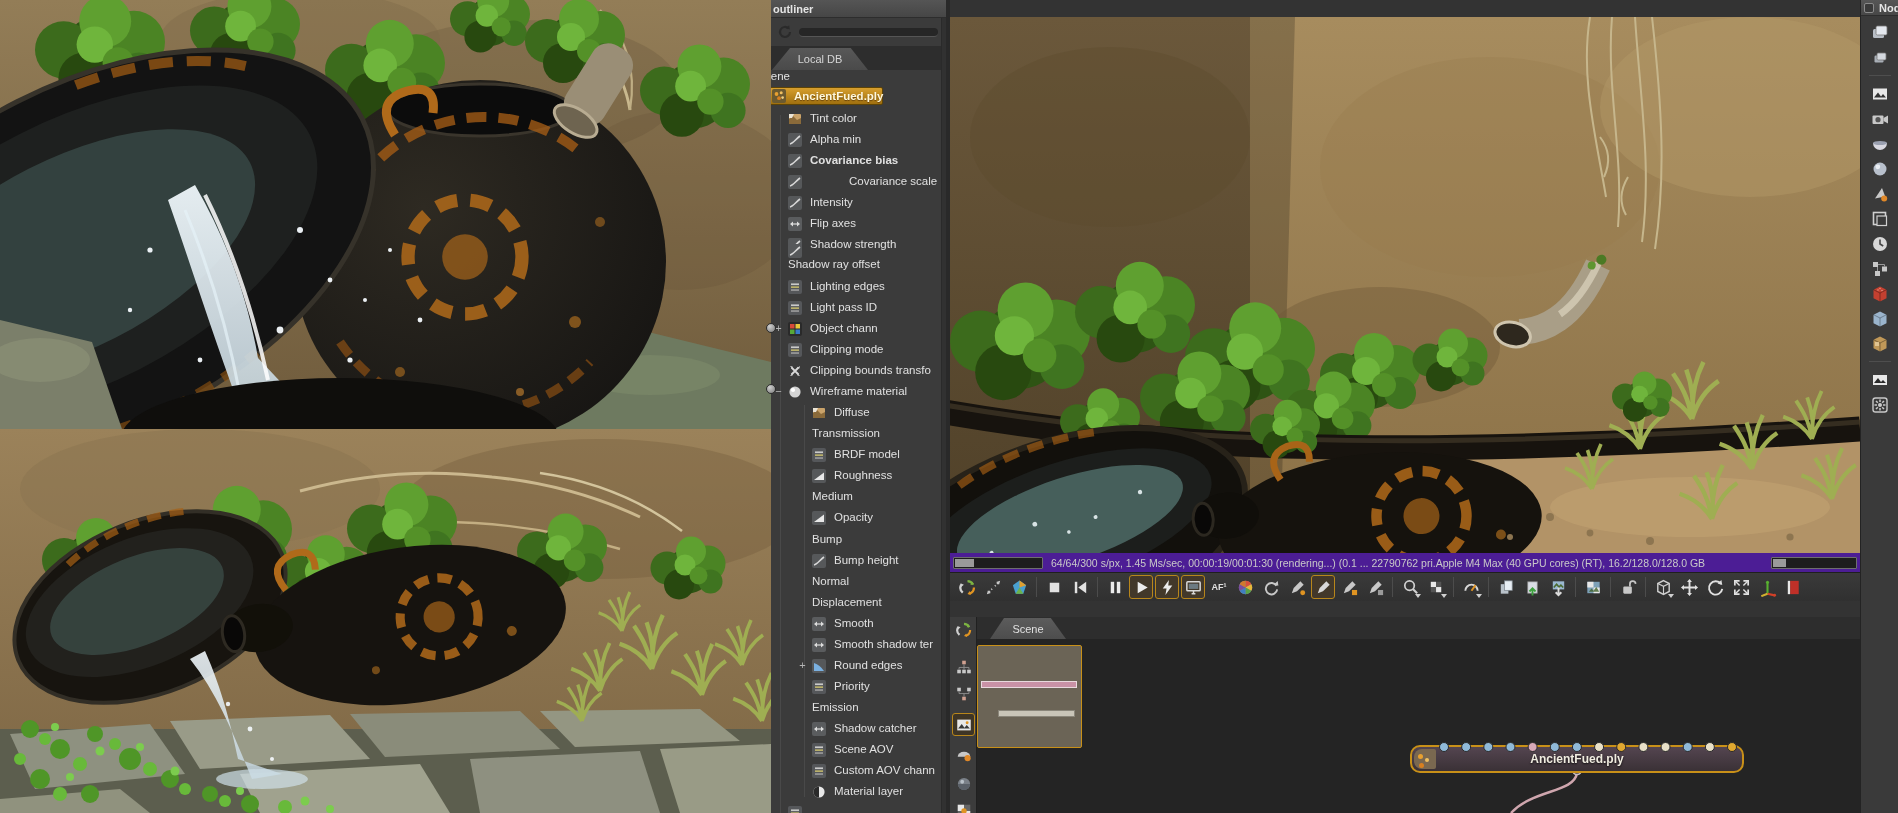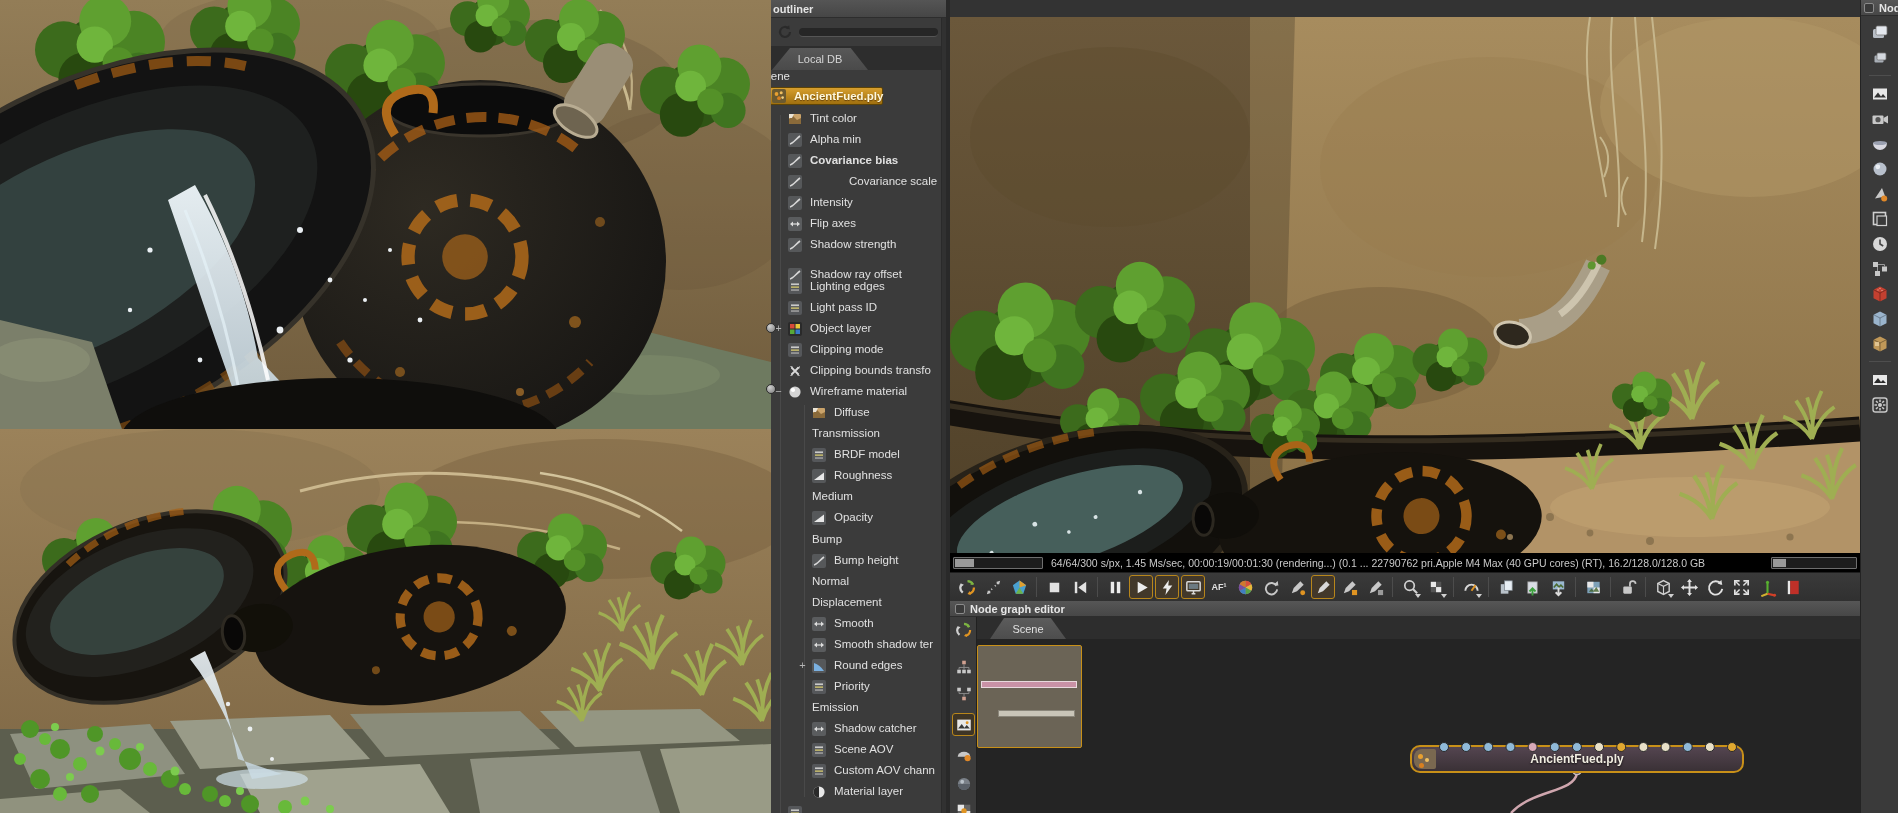--- a/index.html
+++ b/index.html
@@ -48,21 +48,21 @@
   .tlabel{white-space:nowrap;font-size:11.5px;}
   .guide{position:absolute;width:1px;background:#606060;opacity:.4;}
   .out-scroll{position:absolute;right:0;top:18px;bottom:0;width:5px;background:#313131;border-left:1px solid #2a2a2a;}
   .sep-v{position:absolute;left:946px;top:0;width:4px;height:813px;background:#292929;}
   .knob{position:absolute;left:766px;width:10px;height:10px;border-radius:50%;
         background:radial-gradient(circle at 35% 30%,#cfcfcf,#7a7a7a);border:1px solid #2c2c2c;z-index:5;}
 
   
   .viewport{position:absolute;left:950px;top:0;width:910px;height:813px;background:#333;}
   .render-area{position:absolute;left:0;top:17px;width:910px;height:536px;background:#3a3a3a;overflow:hidden;}
-  .status-row{position:absolute;left:0;top:553px;width:910px;height:19px;background:#000000;
+  .status-row{position:absolute;left:0;top:553px;width:910px;height:19px;background:#4c1d95;
               display:flex;align-items:center;font-size:10.5px;color:#c9c9c9;}
   .pbar{height:12px;border:1px solid #6e6e6e;background:#1d1d1d;border-radius:1px;position:relative;flex:0 0 auto;}
   .pbar .fill{position:absolute;left:1px;top:1px;bottom:1px;background:#9a9a9a;}
   .pbar.left{width:90px;margin:0 8px 0 3px;}
   .pbar.right{width:86px;margin:0 3px 0 6px;}
   .status-text{white-space:nowrap;overflow:hidden;flex:1;}
   .toolbar{position:absolute;left:0;top:572px;width:910px;height:29px;background:linear-gradient(#3a3a3a,#303030);
            border-top:1px solid #1f1f1f;display:flex;align-items:center;padding-left:4px;}
   .tb{width:24px;height:24px;border-radius:3px;display:flex;align-items:center;justify-content:center;
       position:relative;flex:0 0 auto;margin:0 1px;}
@@ -395,21 +395,21 @@
         </div>
         <div class="trow lvl1" style="top: 167.8px;">
           <span class="ti">
             <svg viewBox="0 0 14 14">
               <rect width="14" height="14" rx="2" fill="#56585a"></rect>
               <path d="M2 11 C5 10.5 8 6 12 3" stroke="#d8d8d8" stroke-width="1.6" fill="none"></path>
             </svg>
           </span>
           <span class="tlabel">Shadow strength</span>
         </div>
-        <div class="trow lvl1" style="top: 198px;">
+        <div class="trow lvl1" style="top: 174px; flex-direction: column;">
           <span class="ti">
             <svg viewBox="0 0 14 14">
               <rect width="14" height="14" rx="2" fill="#56585a"></rect>
               <path d="M2 11 C5 10.5 8 6 12 3" stroke="#d8d8d8" stroke-width="1.6" fill="none"></path>
             </svg>
           </span>
           <span class="tlabel">Shadow ray offset</span>
         </div>
         <div class="trow lvl1" style="top: 209.9px;">
           <span class="ti">
@@ -437,21 +437,21 @@
           <span class="exp">+</span>
           <span class="ti">
             <svg viewBox="0 0 14 14">
               <rect width="14" height="14" rx="2" fill="#2a2a2a"></rect>
               <rect x="2" y="2" width="4.5" height="4.5" fill="#d84a38"></rect>
               <rect x="7.5" y="2" width="4.5" height="4.5" fill="#e8c83a"></rect>
               <rect x="2" y="7.5" width="4.5" height="4.5" fill="#58a838"></rect>
               <rect x="7.5" y="7.5" width="4.5" height="4.5" fill="#3878c8"></rect>
             </svg>
           </span>
-          <span class="tlabel">Object layer</span>
+          <span class="tlabel">Object chann</span>
         </div>
         <div class="trow lvl1" style="top: 273.05px;">
           <span class="ti">
             <svg viewBox="0 0 14 14">
               <rect width="14" height="14" rx="2" fill="#55575a"></rect>
               <rect x="3" y="3.4" width="8" height="1.7" fill="#c9c9c9"></rect>
               <rect x="3" y="6.3" width="8" height="1.7" fill="#b9b06a"></rect>
               <rect x="3" y="9.2" width="8" height="1.7" fill="#9a9a9a"></rect>
             </svg>
           </span>
@@ -947,24 +947,20 @@
           </svg>
         </div>
         <div class="tb">
           <svg viewBox="0 0 20 20">
             <rect x="6.5" y="3" width="9" height="14" fill="#c03028"></rect>
             <rect x="4" y="3" width="2.4" height="14" fill="#e8e8e8"></rect>
           </svg>
         </div>
       </div>
 
-    <div class="ng-title">
-      <span class="win-ico"></span>
-      <span>Node graph editor</span>
-    </div>
     <div class="ng-palette" id="ngPalette">
         <div class="pal-ic" style="top: 1px;">
           <svg viewBox="0 0 20 20">
             <path d="M10 3.2a6.8 6.8 0 0 1 5.8 3.6" fill="none" stroke="#7cb342" stroke-width="2.4"></path>
             <path d="M16.8 10a6.8 6.8 0 0 1-4.6 6.4" fill="none" stroke="#e09422" stroke-width="2.4"></path>
             <path d="M5 15.4A6.8 6.8 0 0 1 3.4 7" fill="none" stroke="#d0d0d0" stroke-width="2.4"></path>
             <path d="M14.6 3.4l2.2 3.4-3.8.2z" fill="#7cb342"></path>
             <path d="M13.4 17.8l-3.4-1 2.4-3z" fill="#e09422"></path>
             <path d="M2.6 5.6l.6 4 3-2.6z" fill="#d0d0d0"></path>
           </svg>

